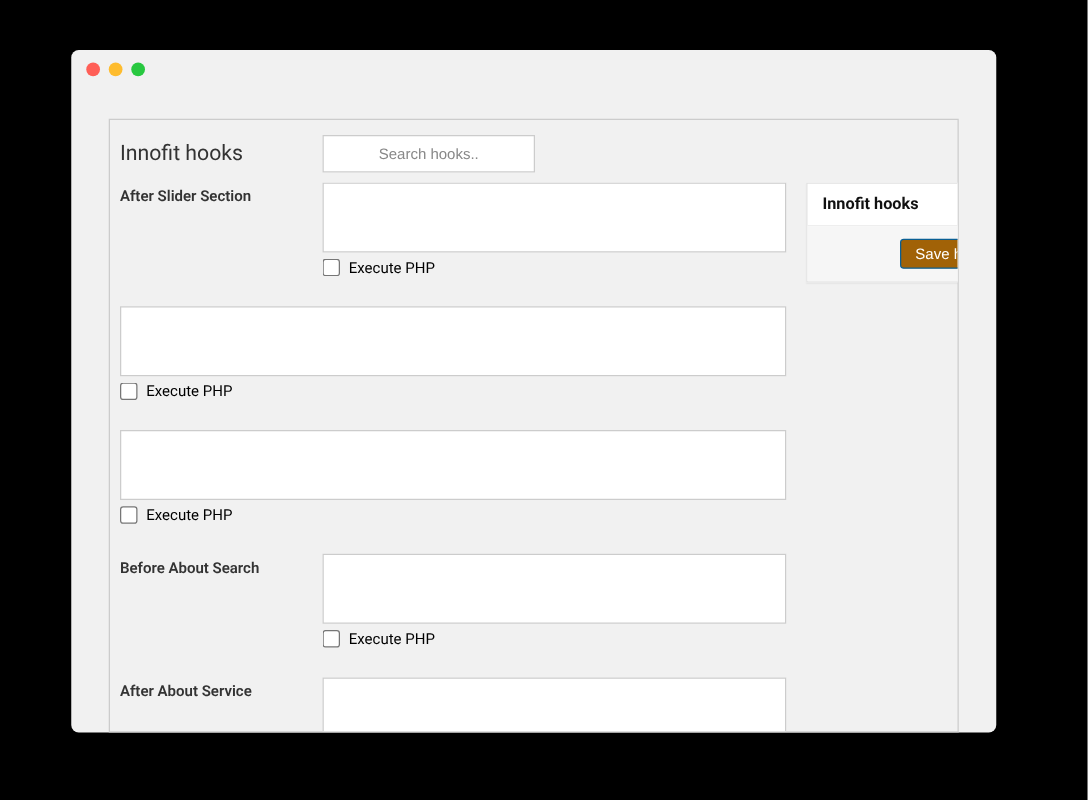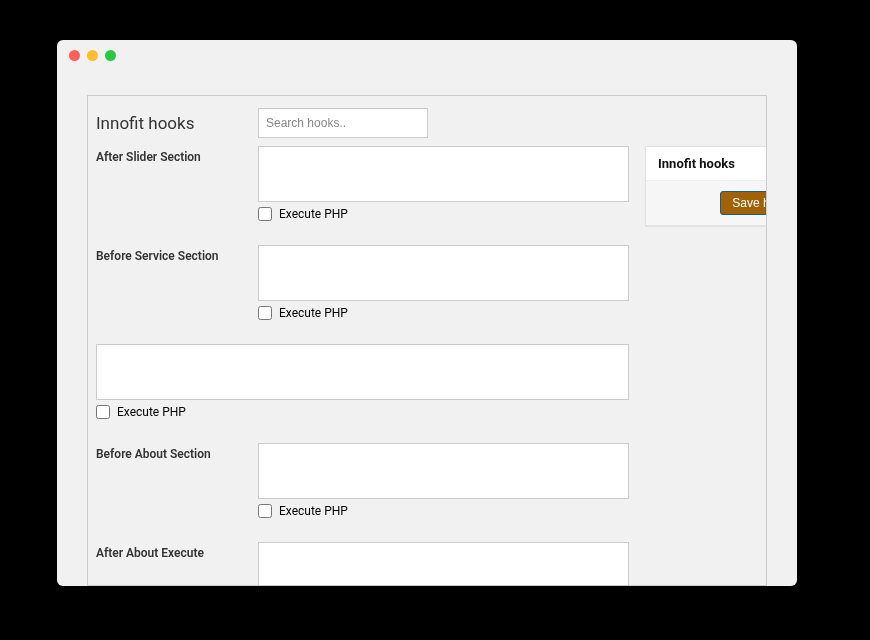--- a/index.html
+++ b/index.html
@@ -60,20 +60,21 @@
     width: 162px;
   }
   .search-box {
     width: 170px;
     height: 22px;
     font-size: 12px;
     padding: 14px 7px;
     border: 1px solid #ccc;
     background: #fff;
     color: #444;
+    text-align: center;
   }
   .search-box::placeholder { color: #888; }
 
   .content {
     position: absolute;
     left: 0; right: 0;
     top: 50px;
     bottom: 0;
     padding: 0 8px;
     overflow: hidden;
@@ -197,53 +198,52 @@
             <div class="row-field">
               <textarea class="txtarea" style=""></textarea>
               <div class="chk-line">
                 <input type="checkbox" class="chk" style="">
                 <span class="chk-label">Execute PHP</span>
               </div>
             </div>
           </div>
 
           <div class="row">
-            <div class="row-label">Before Service Section</div>
-            <div class="row-field">
-              <textarea class="txtarea" style=""></textarea>
-              <div class="chk-line">
-                <input type="checkbox" class="chk" style="">
-                <span class="chk-label">Execute PHP</span>
-              </div>
-            </div>
-          </div>
-
-          <div class="row">
-            <div class="row-field">
-              <textarea class="txtarea" style=""></textarea>
-              <div class="chk-line">
-                <input type="checkbox" class="chk" style="">
-                <span class="chk-label">Execute PHP</span>
-              </div>
-            </div>
-          </div>
-
-          <div class="row">
-            <div class="row-label">Before About Section</div>
-            <div class="row-field">
-              <textarea class="txtarea" style=""></textarea>
-              <div class="chk-line">
-                <input type="checkbox" class="chk" style="">
-                <span class="chk-label">Execute PHP</span>
-              </div>
-            </div>
-          </div>
-
-          <div class="row">
-            <div class="row-label">After About Execute</div>
+            <div class="row-field">
+              <textarea class="txtarea" style=""></textarea>
+              <div class="chk-line">
+                <input type="checkbox" class="chk" style="">
+                <span class="chk-label">Execute PHP</span>
+              </div>
+            </div>
+          </div>
+
+          <div class="row">
+            <div class="row-field">
+              <textarea class="txtarea" style=""></textarea>
+              <div class="chk-line">
+                <input type="checkbox" class="chk" style="">
+                <span class="chk-label">Execute PHP</span>
+              </div>
+            </div>
+          </div>
+
+          <div class="row">
+            <div class="row-label">Before About Search</div>
+            <div class="row-field">
+              <textarea class="txtarea" style=""></textarea>
+              <div class="chk-line">
+                <input type="checkbox" class="chk" style="">
+                <span class="chk-label">Execute PHP</span>
+              </div>
+            </div>
+          </div>
+
+          <div class="row">
+            <div class="row-label">After About Service</div>
             <div class="row-field">
               <textarea class="txtarea" style=""></textarea>
             </div>
           </div>
 
         </div>
 
         <div class="side-col">
           <div class="sidebox">
             <div class="sidebox-title">Innofit hooks</div>

